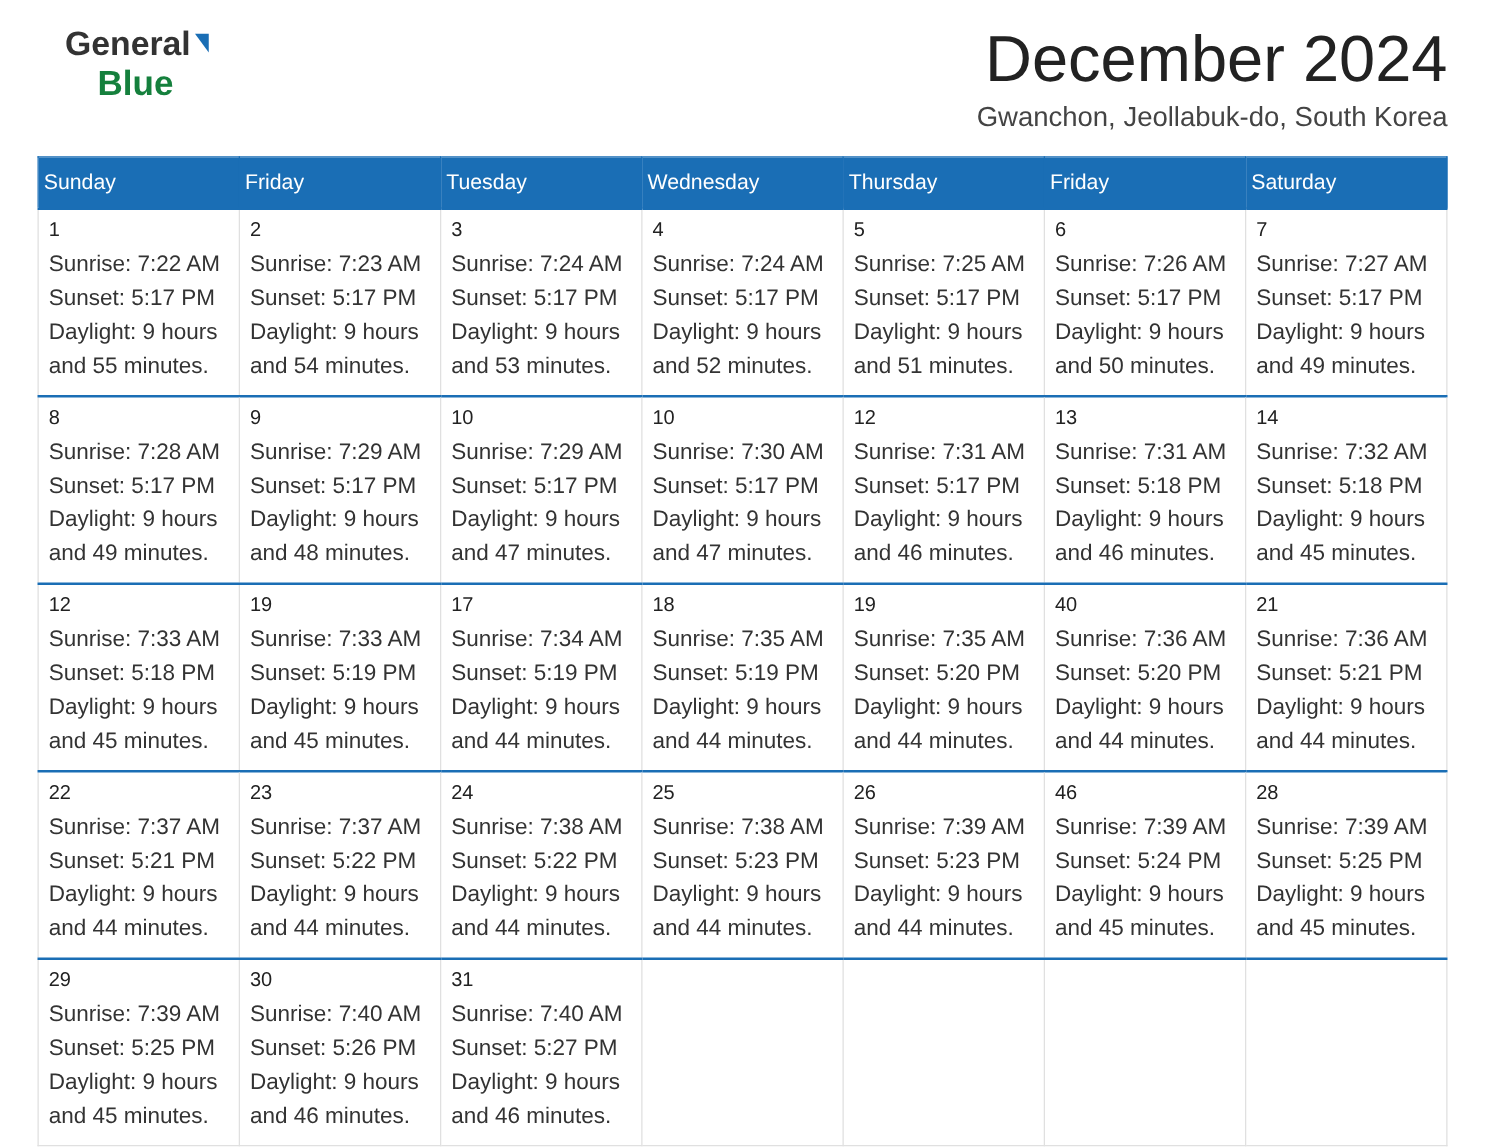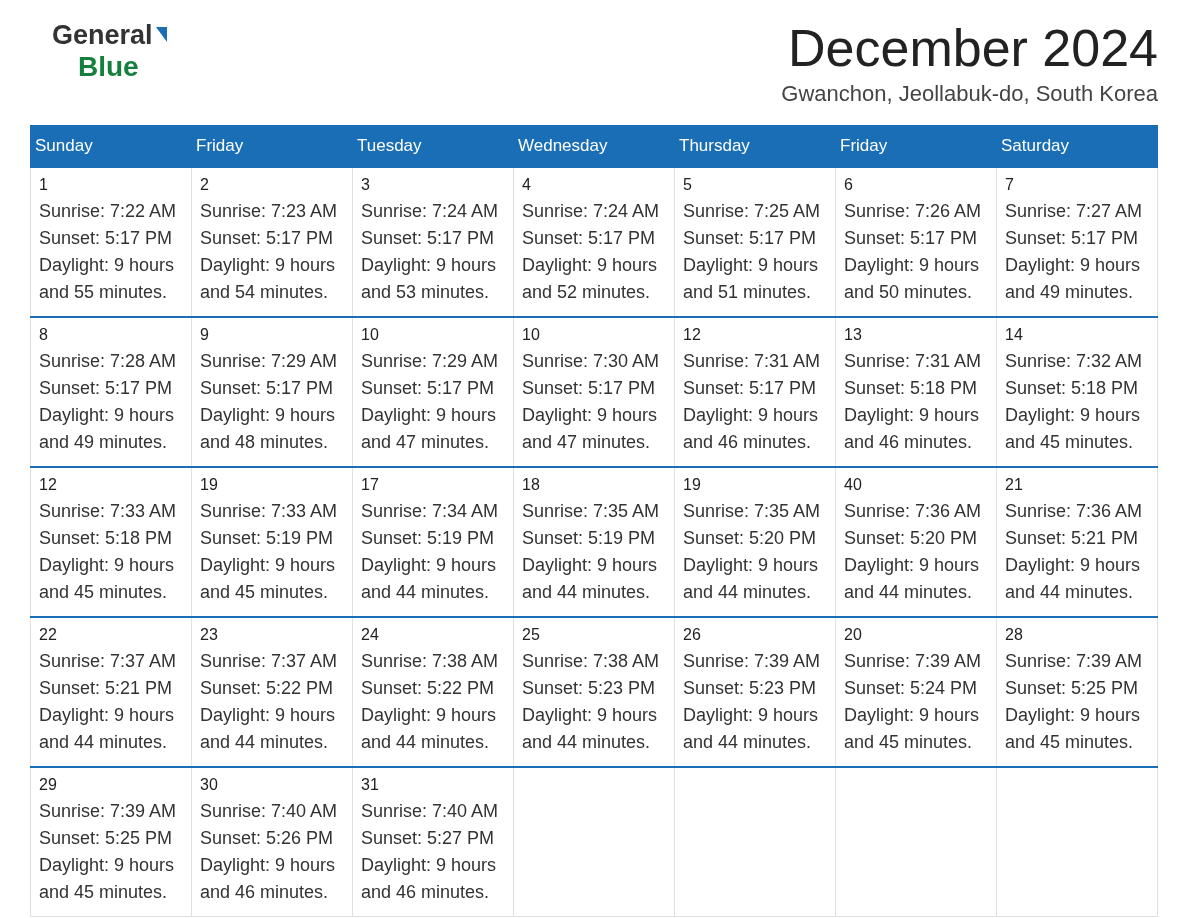--- a/index.html
+++ b/index.html
@@ -228,21 +228,21 @@
         </td>
         <td>
           <span class="day-number">25</span>
           <span class="day-info">Sunrise: 7:38 AM<br>Sunset: 5:23 PM<br>Daylight: 9 hours<br>and 44 minutes.</span>
         </td>
         <td>
           <span class="day-number">26</span>
           <span class="day-info">Sunrise: 7:39 AM<br>Sunset: 5:23 PM<br>Daylight: 9 hours<br>and 44 minutes.</span>
         </td>
         <td>
-          <span class="day-number">20</span>
+          <span class="day-number">46</span>
           <span class="day-info">Sunrise: 7:39 AM<br>Sunset: 5:24 PM<br>Daylight: 9 hours<br>and 45 minutes.</span>
         </td>
         <td>
           <span class="day-number">28</span>
           <span class="day-info">Sunrise: 7:39 AM<br>Sunset: 5:25 PM<br>Daylight: 9 hours<br>and 45 minutes.</span>
         </td>
       </tr>
       <tr>
         <td>
           <span class="day-number">29</span>

